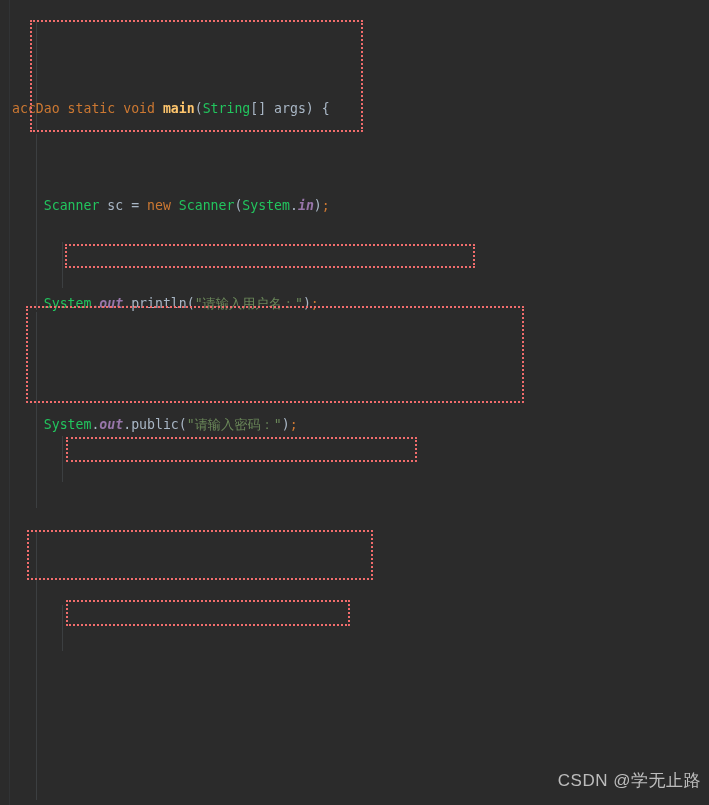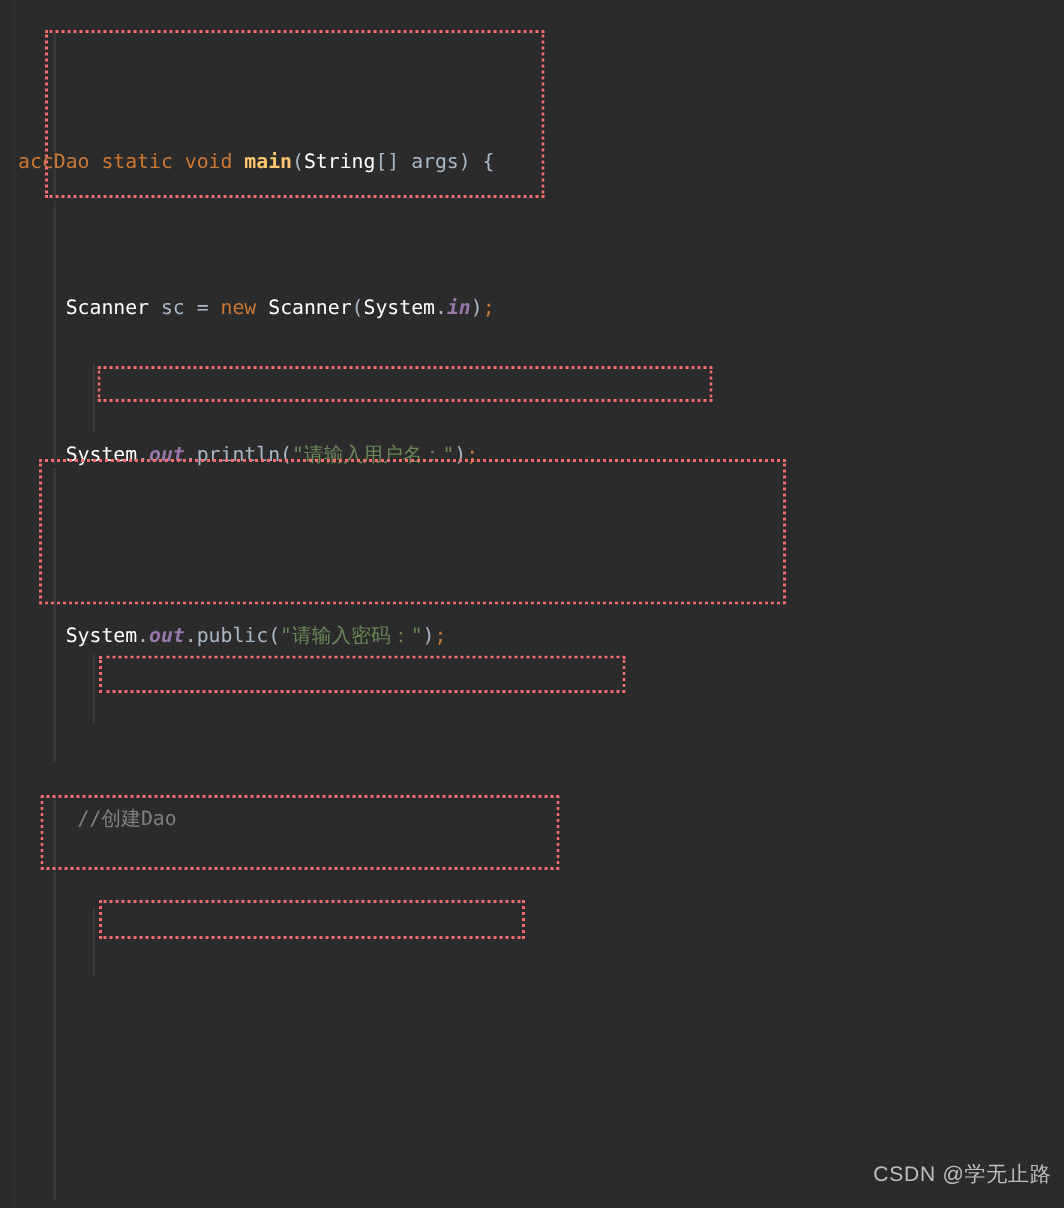--- a/index.html
+++ b/index.html
@@ -33,21 +33,21 @@
     letter-spacing:0px;
   }
   .line{
     height:24.3px;
     white-space:pre;
     padding-left:12px;
     box-sizing:border-box;
   }
   
   .kw{color:#cc7832;}
-  .cls{color:#ffffff;}
+  .cls{color:#22c55e;}
   .mth{color:#ffc66d;}
   .str{color:#6a8759;}
   .cmt{color:#808080;}
   .fld{color:#9876aa;font-style:italic;font-weight:bold;}
   .plain{color:#a9b7c6;}
   .op{color:#a9b7c6;}
   .semi{color:#cc7832;}
 
   
   .box{
@@ -55,21 +55,21 @@
     border:2px dotted #f26d6d;
     border-radius:1px;
     pointer-events:none;
     box-sizing:border-box;
   }
   
   .watermark{
     position:absolute;
     color:#c9c9c9;
     font-family:"Liberation Sans","DejaVu Sans",sans-serif;
-    font-size:14px;
+    font-size:17px;
     letter-spacing:0.5px;
     right:8px;
     bottom:13px;
     opacity:.92;
   }
 </style>
 </head>
 <body>
 
 <div id="editor">
@@ -90,21 +90,20 @@
     <div class="line"><span class="kw">accDao</span> <span class="kw">static</span> <span class="kw">void</span> <span class="mth" style="font-weight:bold">main</span><span class="plain">(</span><span class="cls">String</span><span class="plain">[] args) {</span></div>
     
     <div class="line">    <span class="cls">Scanner</span> <span class="plain">sc </span><span class="op">=</span> <span class="kw">new</span> <span class="cls">Scanner</span><span class="plain">(</span><span class="cls">System</span><span class="plain">.</span><span class="fld">in</span><span class="plain">)</span><span class="semi">;</span></div>
     
     <div class="line">    <span class="cls">System</span><span class="plain">.</span><span class="fld">out</span><span class="plain">.</span><span class="plain">println(</span><span class="str">"请输入用户名："</span><span class="plain">)</span><span class="semi">;</span></div>
     
     
     <div class="line">    <span class="cls">System</span><span class="plain">.</span><span class="fld">out</span><span class="plain">.public(</span><span class="str">"请输入密码："</span><span class="plain">)</span><span class="semi">;</span></div>
     
     
-    <div class="line">     <span class="cmt">//创建Dao</span></div>
     
     
     
     
     
     
     
     
     
     

